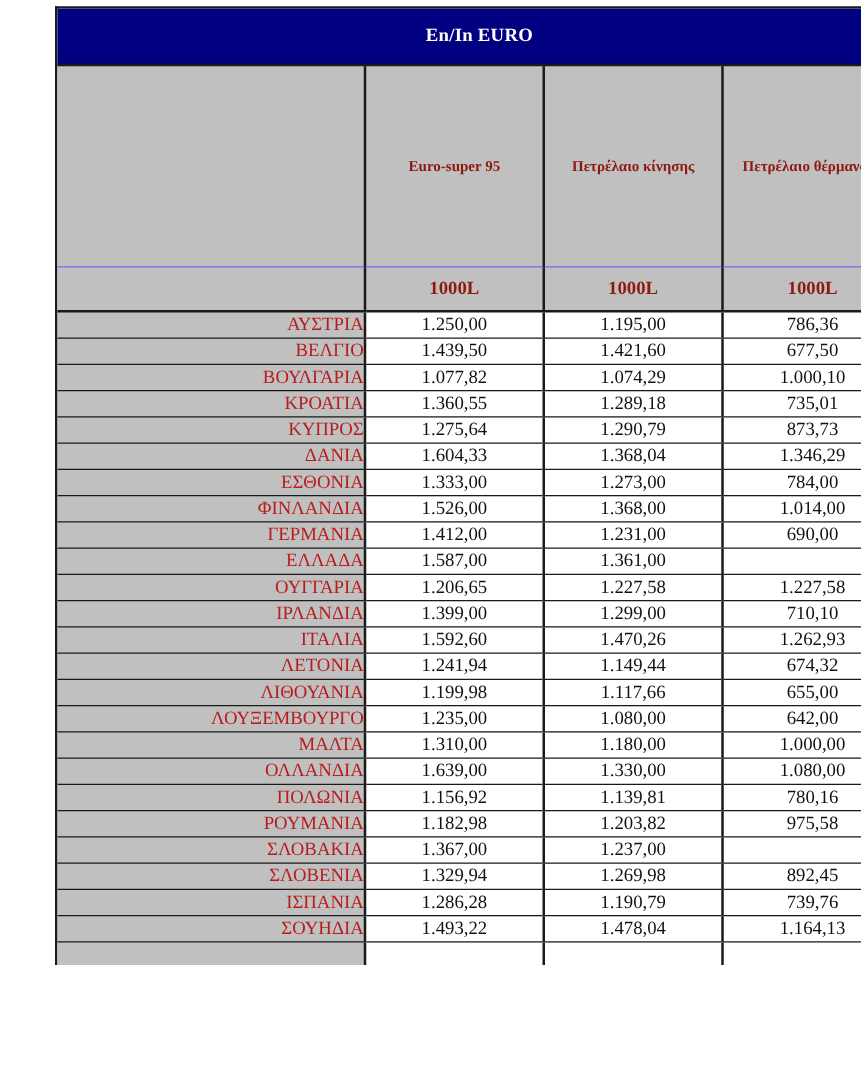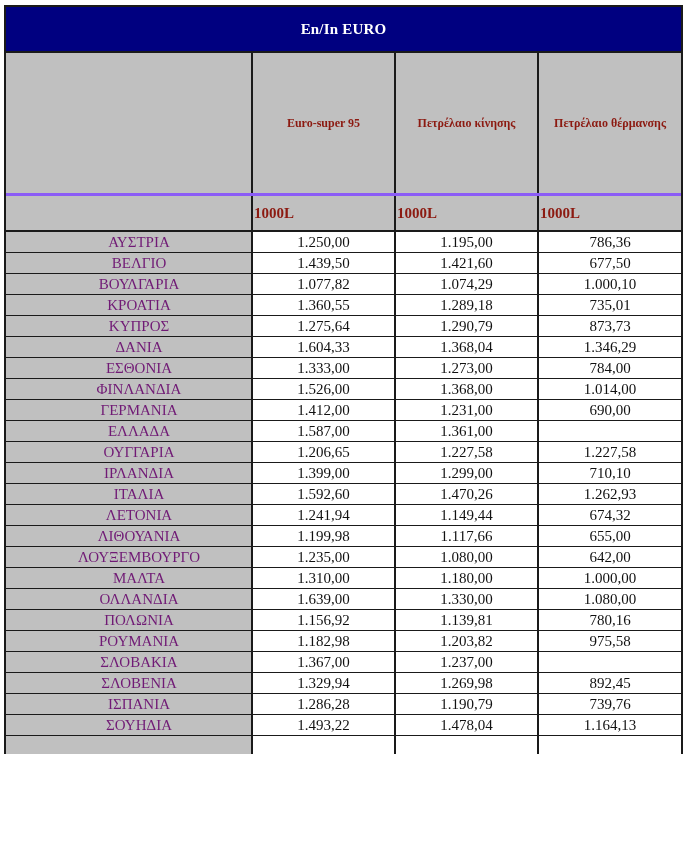--- a/index.html
+++ b/index.html
@@ -13,20 +13,21 @@
     overflow: hidden;
     font-family: "Liberation Serif", "DejaVu Serif", serif;
   }
 
   .sheet {
     position: relative;
     width: 581px;
     height: 865px;
     background: #ffffff;
     box-sizing: border-box;
+    margin-left: 40px;
   }
 
   .table-wrap {
     position: absolute;
     left: 4px;
     top: 5px;
     width: 679px;
     box-sizing: border-box;
     border-left: 2px solid #1a1a1a;
     border-top: 2px solid #1a1a1a;
@@ -59,32 +60,32 @@
   
   tr.fueltype-row td {
     height: 134px;
     background: #c0c0c0;
     vertical-align: middle;
     text-align: center;
     color: #8c1a11;
     font-weight: bold;
     font-size: 12px;
     border-left: 2px solid #1a1a1a;
-    border-bottom: 3px solid #8b5cf6;
-    padding: 3px 4px;
+    border-bottom: 1px solid #8b5cf6;
+    padding: 13px 4px;
   }
   tr.fueltype-row td.blank-head {
     border-left: none;
   }
 
   
   tr.unit-row td {
     height: 32px;
     background: #c0c0c0;
-    text-align: left;
+    text-align: center;
     vertical-align: middle;
     color: #8c1a11;
     font-weight: bold;
     font-size: 15px;
     border-left: 2px solid #1a1a1a;
     border-bottom: 2px solid #1a1a1a;
   }
   tr.unit-row td.blank-head {
     border-left: none;
   }
@@ -92,22 +93,22 @@
   
   tr.data-row td {
     height: 20px;
     font-size: 15px;
     border-bottom: 1px solid #1a1a1a;
     padding: 0;
     line-height: 20px;
   }
   tr.data-row td.country {
     background: #c0c0c0;
-    color: #701a75;
-    text-align: center;
+    color: #b91c1c;
+    text-align: right;
     padding-left: 21px;
     white-space: nowrap;
     overflow: hidden;
   }
   tr.data-row td.value {
     background: #ffffff;
     color: #111111;
     text-align: center;
     border-left: 2px solid #1a1a1a;
   }

